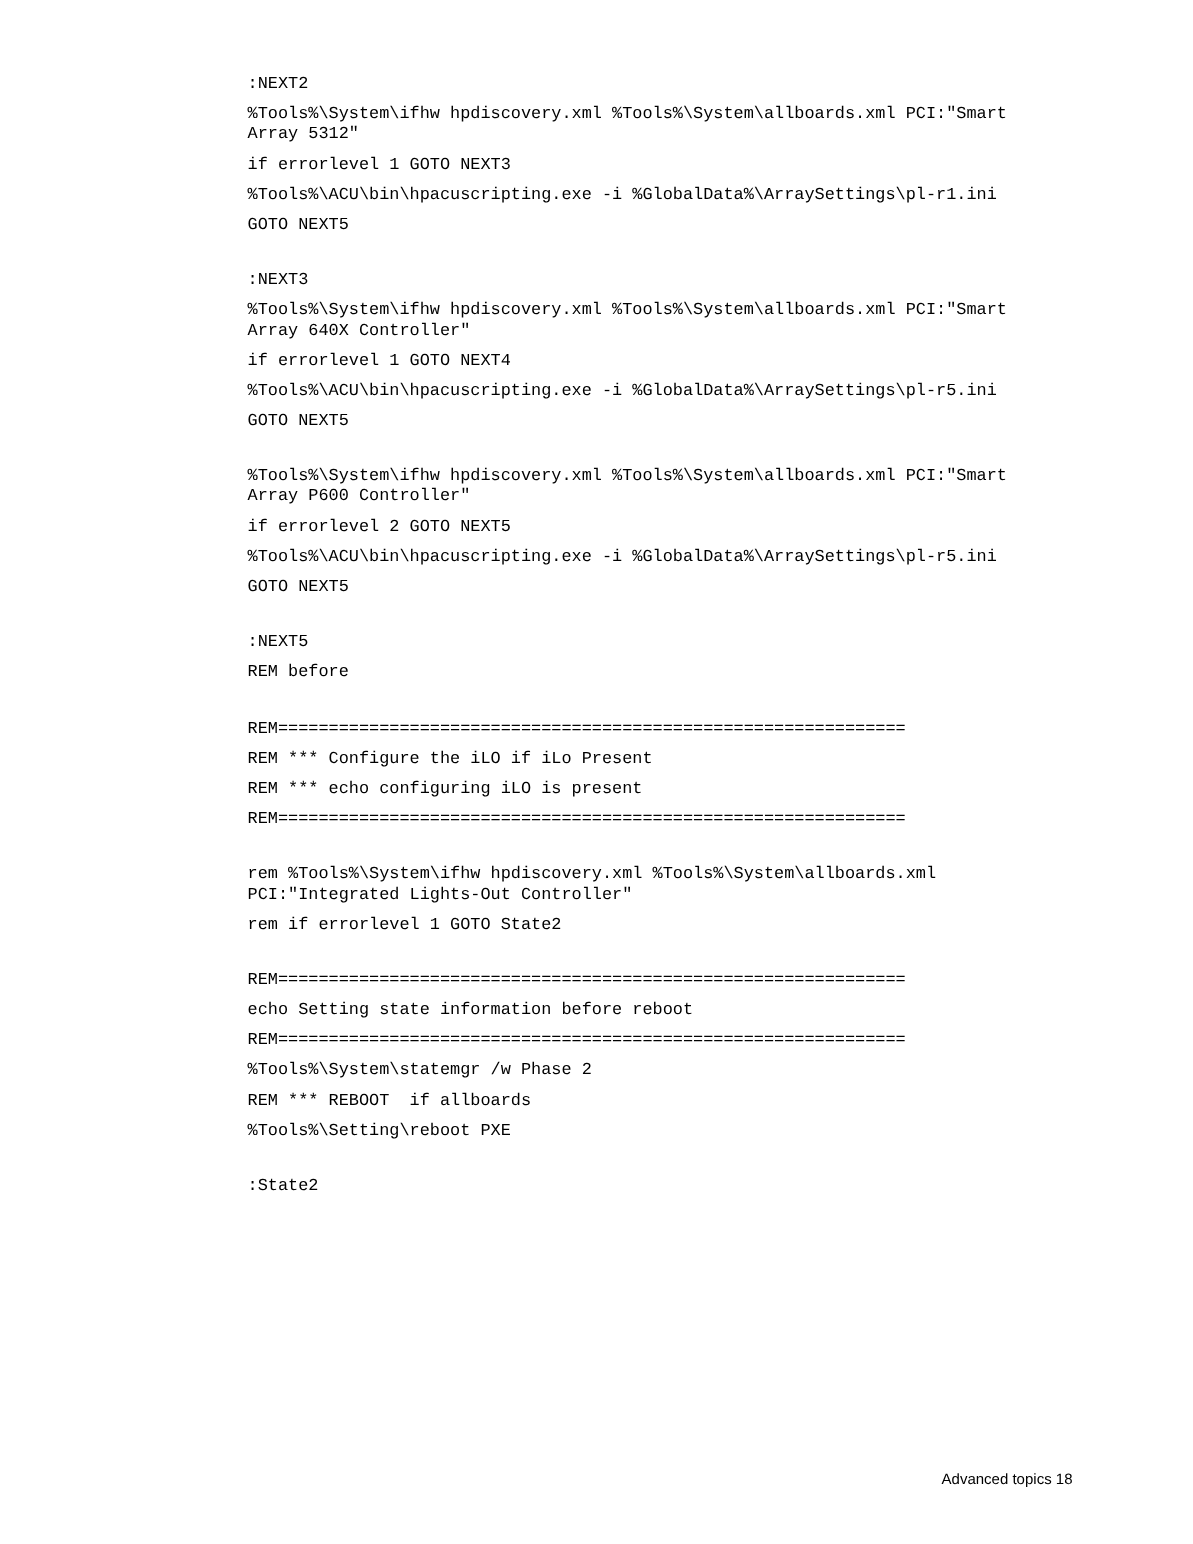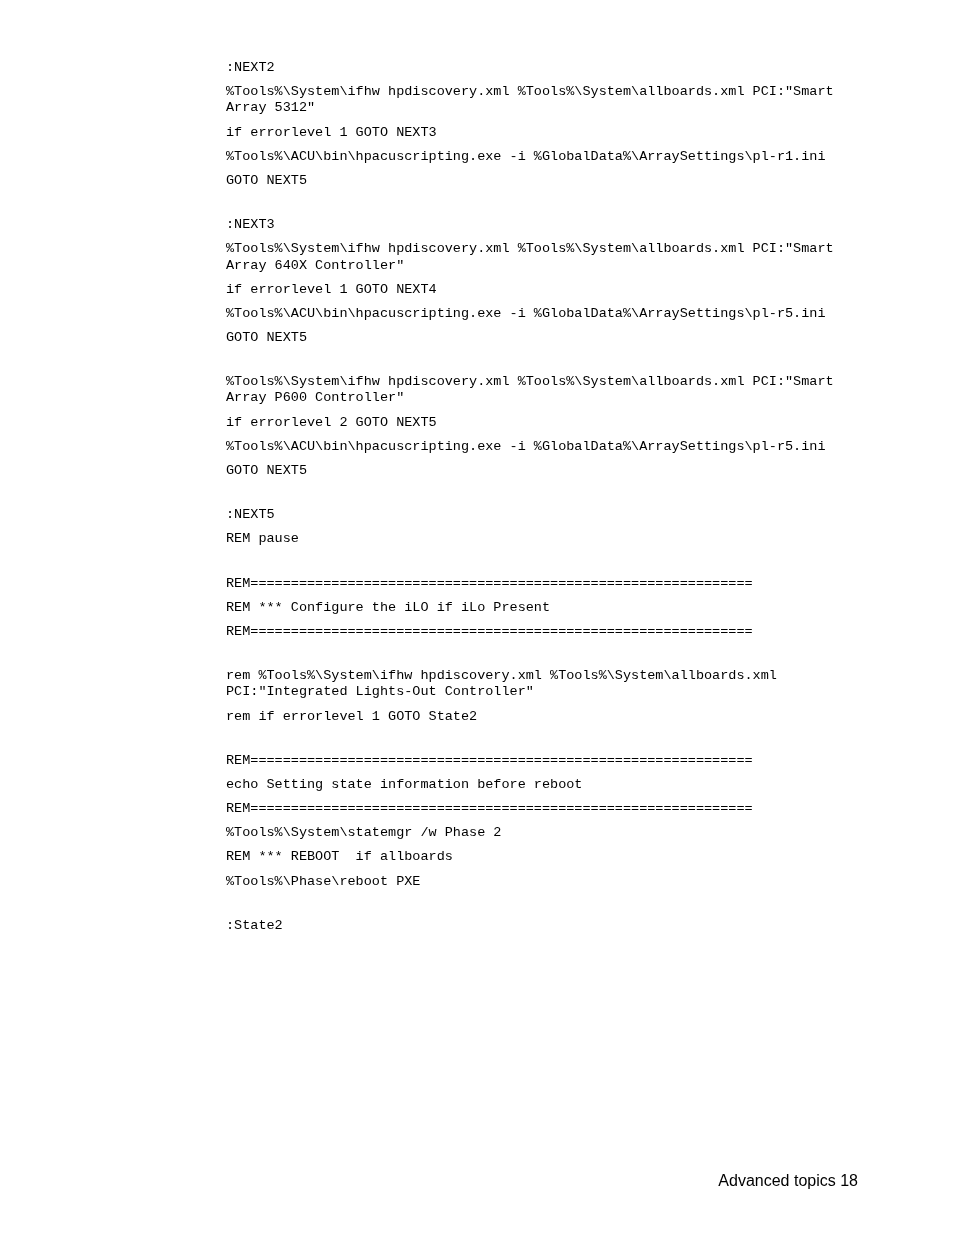--- a/index.html
+++ b/index.html
@@ -16,31 +16,30 @@
     padding: 60px 100px 40px 198px;
   }
   .line {
     font-size: 13.5px;
     line-height: 1.2;
     margin-bottom: 1px;
     white-space: pre-wrap;
   }
   .para {
     margin-bottom: 8px;
-    margin-left: 28px;
   }
   .section-gap {
     height: 20px;
   }
   .footer {
     position: absolute;
     bottom: 45px;
     right: 96px;
     font-family: Arial, Helvetica, sans-serif;
-    font-size: 16px;
+    font-size: 12px;
     text-align: right;
   }
 </style>
 </head>
 <body>
 
 <div class="content">
 
   <div class="para">
       <div class="line">:NEXT2</div>
@@ -90,30 +89,33 @@
   <div class="para">
       <div class="line">GOTO NEXT5</div>
     </div>
 
   <div class="section-gap"></div>
 
   <div class="para">
       <div class="line">:NEXT5</div>
     </div>
   <div class="para">
-      <div class="line">REM pause</div>
+      <div class="line">REM before</div>
     </div>
 
   <div class="section-gap"></div>
 
   <div class="para">
       <div class="line">REM==============================================================</div>
     </div>
   <div class="para">
       <div class="line">REM *** Configure the iLO if iLo Present</div>
+    </div>
+  <div class="para">
+      <div class="line">REM *** echo configuring iLO is present</div>
     </div>
   <div class="para">
       <div class="line">REM==============================================================</div>
     </div>
 
   <div class="section-gap"></div>
 
   <div class="para">
       <div class="line">rem %Tools%\System\ifhw hpdiscovery.xml %Tools%\System\allboards.xml PCI:"Integrated Lights-Out Controller"</div>
     </div>
@@ -132,21 +134,21 @@
   <div class="para">
       <div class="line">REM==============================================================</div>
     </div>
   <div class="para">
       <div class="line">%Tools%\System\statemgr /w Phase 2</div>
     </div>
   <div class="para">
       <div class="line">REM *** REBOOT  if allboards</div>
     </div>
   <div class="para">
-      <div class="line">%Tools%\Phase\reboot PXE</div>
+      <div class="line">%Tools%\Setting\reboot PXE</div>
     </div>
 
   <div class="section-gap"></div>
 
   <div class="para">
       <div class="line">:State2</div>
     </div>
 
 </div>
 

